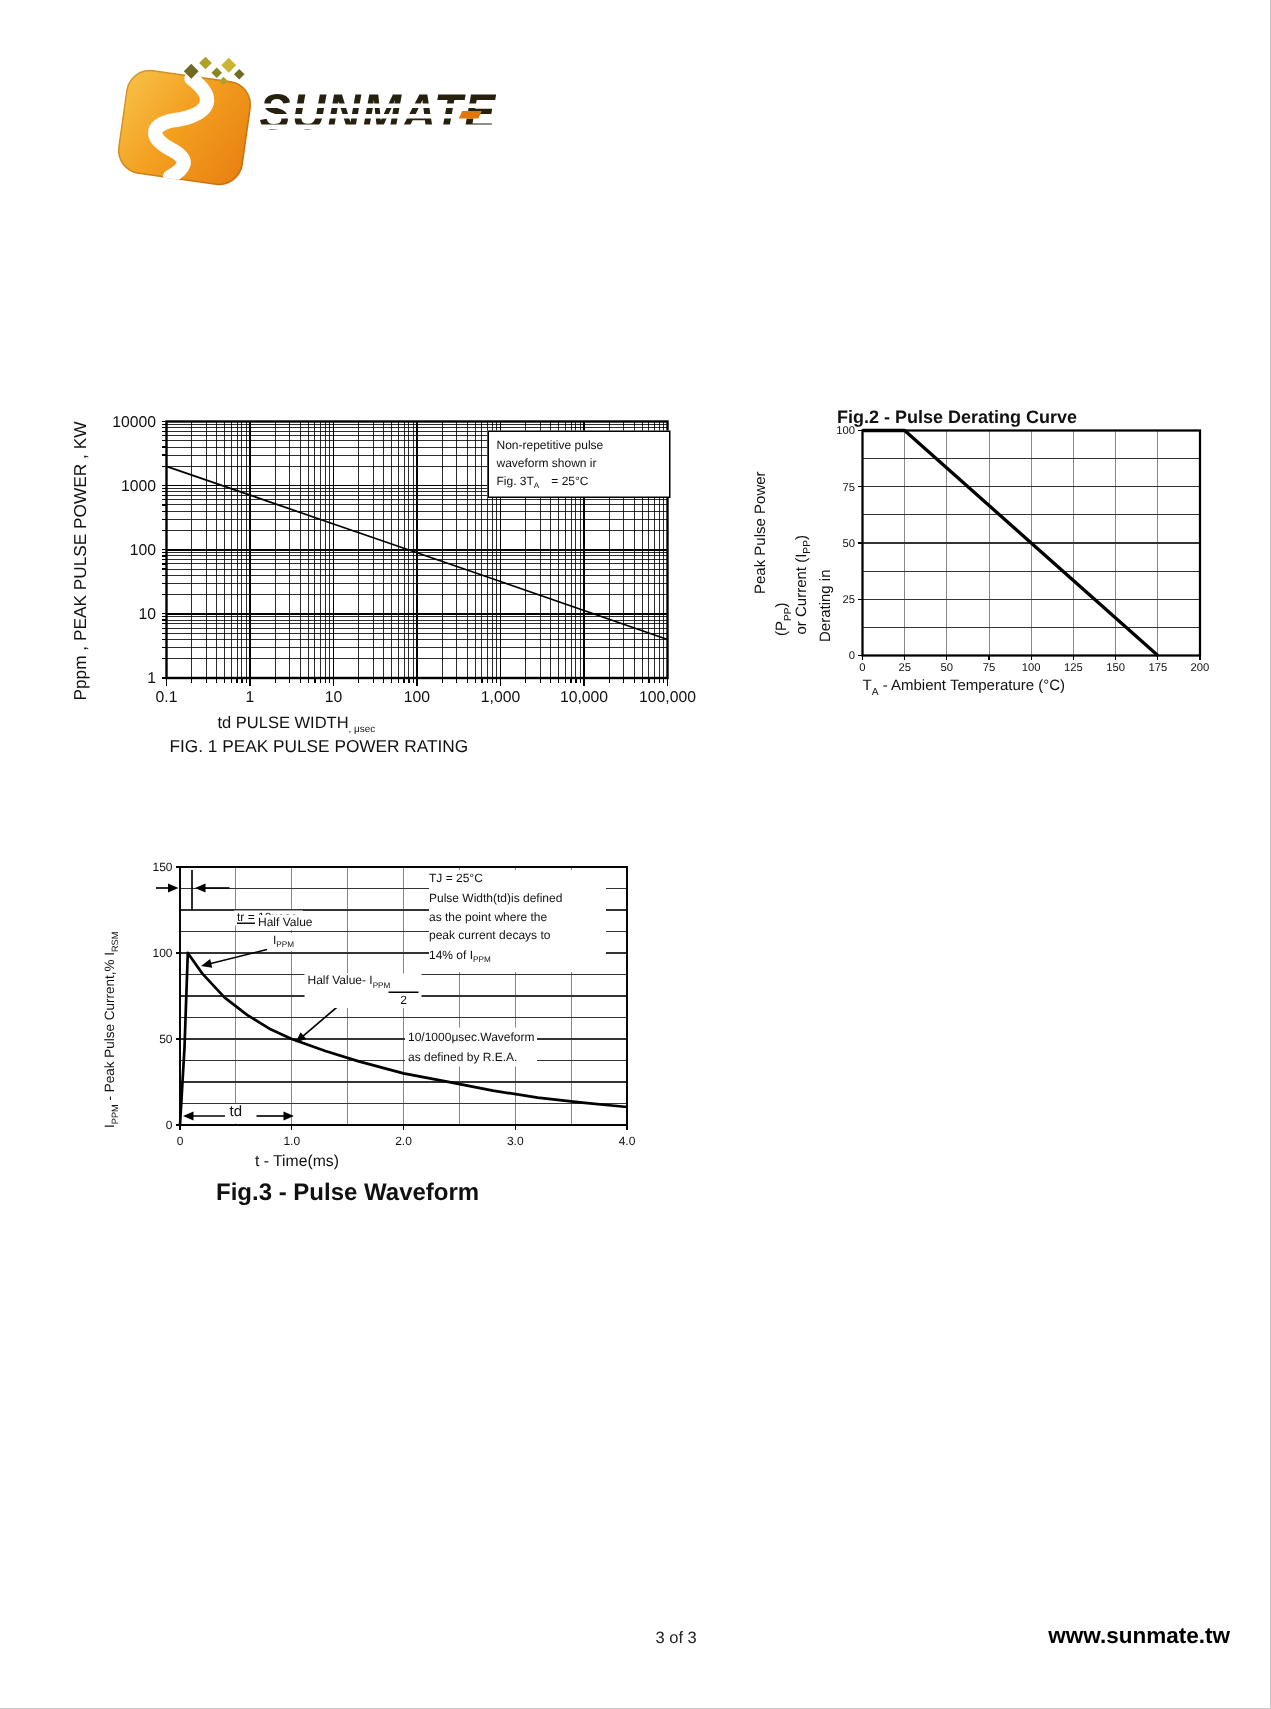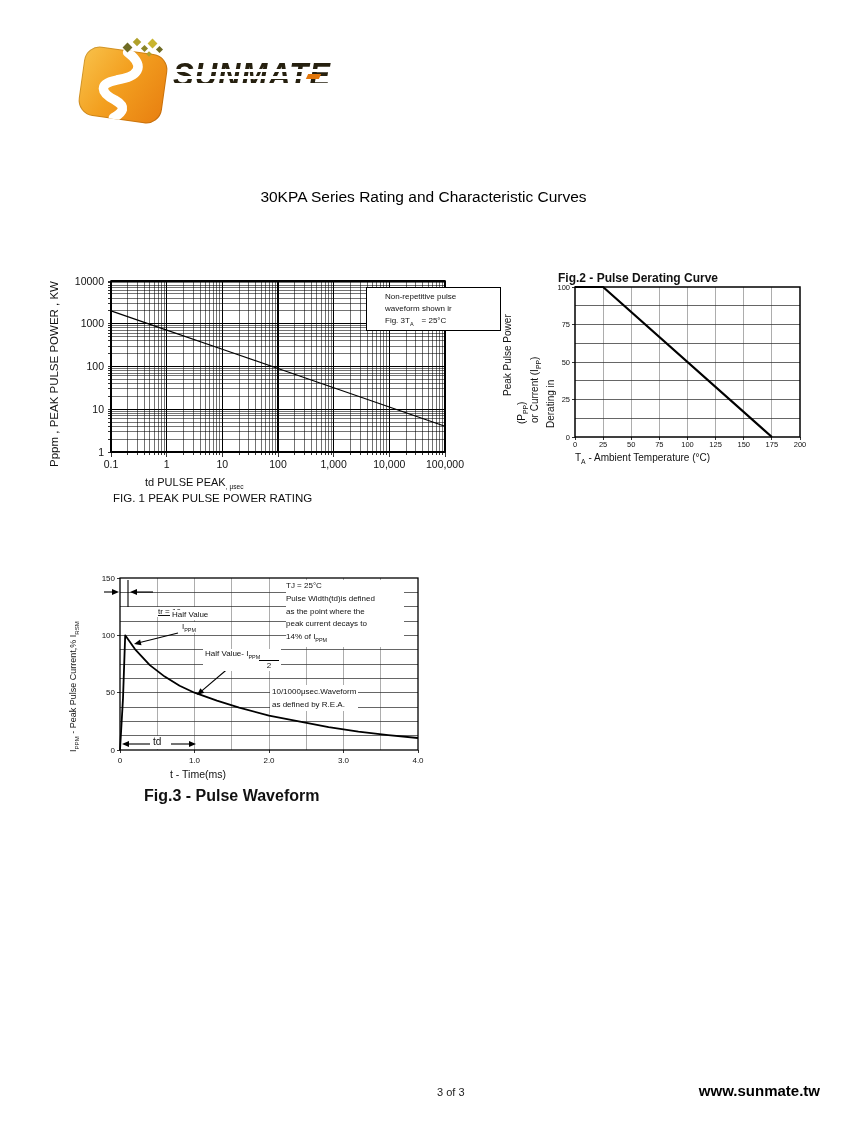--- a/index.html
+++ b/index.html
@@ -19,21 +19,21 @@
   .logo-ebar{position:absolute;left:229px;top:36px;width:13px;height:5px;background:#e2760a;transform:skewX(-25deg);}
   
   .page-title{position:absolute;top:188px;left:0;right:0;text-align:center;font-size:15.5px;color:#000;}
   .footer-page{position:absolute;left:437px;top:1086px;font-size:11px;color:#222;}
   .footer-site{position:absolute;right:27px;top:1082px;font-size:15px;font-weight:bold;color:#000;margin-left:12px;}
   
   #charts-svg{position:absolute;left:0;top:0;z-index:1;}
   .ann{position:absolute;z-index:5;background:#fff;line-height:1.25;color:#111;}
   .vlab{position:absolute;z-index:5;white-space:nowrap;transform:rotate(-90deg);transform-origin:0 0;color:#111;}
   .center{text-align:left;}
-  .note-box{border:1px solid #000;padding:3px 5px 2px 18px;font-size:8px;line-height:1.5;margin-left:41px;}
+  .note-box{border:1px solid #000;padding:3px 5px 2px 5px;font-size:8px;line-height:1.5;}
   .gapleft{margin-left:8px;}
   .f1-ylab{font-size:11.5px;}
   .f2-vlab{font-size:10px;}
   .f3-vlab{font-size:9px;}
   .small8{font-size:8px;}
   .half-den{display:block;margin-left:54px;width:20px;text-align:center;border-top:1px solid #000;}
 </style>
 </head>
 <body>
 
@@ -51,21 +51,20 @@
     <div class="spark" style="left:71px;top:2px;width:7px;height:7px;background:#c9b52f;"></div>
     <div class="spark" style="left:79px;top:9px;width:5px;height:5px;background:#6f6b24;"></div>
     <div class="spark" style="left:69px;top:14px;width:4px;height:4px;background:#b0a12b;"></div>
     <div class="logo-text">sunmate</div>
     <div class="logo-stripe" style="top:31px;"></div>
     <div class="logo-stripe" style="top:38px;"></div>
     <div class="logo-stripe" style="top:45px;"></div>
     <div class="logo-ebar"></div>
   </div>
 
-  <div class="page-title">30KPA Series Rating and Characteristic Curves</div>
 
   <svg id="charts-svg" width="847" height="1139">
       <line x1="111" y1="281" x2="111" y2="452" stroke="#000" stroke-width="1.1" shape-rendering="crispEdges"></line>
       <line x1="111" y1="452" x2="111" y2="457" stroke="#000" stroke-width="0.8" shape-rendering="crispEdges"></line>
       <line x1="127.75733642529497" y1="281" x2="127.75733642529497" y2="452" stroke="#000" stroke-width="0.55" shape-rendering="crispEdges"></line>
       <line x1="127.75733642529497" y1="452" x2="127.75733642529497" y2="455" stroke="#000" stroke-width="0.8" shape-rendering="crispEdges"></line>
       <line x1="137.5597498460612" y1="281" x2="137.5597498460612" y2="452" stroke="#000" stroke-width="0.55" shape-rendering="crispEdges"></line>
       <line x1="137.5597498460612" y1="452" x2="137.5597498460612" y2="455" stroke="#000" stroke-width="0.8" shape-rendering="crispEdges"></line>
       <line x1="144.5146728505899" y1="281" x2="144.5146728505899" y2="452" stroke="#000" stroke-width="0.55" shape-rendering="crispEdges"></line>
       <line x1="144.5146728505899" y1="452" x2="144.5146728505899" y2="455" stroke="#000" stroke-width="0.8" shape-rendering="crispEdges"></line>
@@ -356,21 +355,21 @@
       <polygon points="196.0,744.0 189.0,747.0 189.0,741.0" fill="#000"></polygon>
     </svg>
 
   <div class="vlab f1-ylab" style="left:48px;top:467px;">Pppm , PEAK PULSE POWER , KW</div>
   <div class="ann note-box" style="left:325px;top:287px;width:110px;">
     <div>Non-repetitive pulse</div>
     <div>waveform shown ir</div>
     <div><span>Fig. 3T</span><sub>A</sub><span class="gapleft">= 25°C</span></div>
   </div>
   <div class="ann center" style="left:145px;top:476px;width:200px;font-size:11px;background:transparent;">
-    <span>td PULSE PEAK</span><sub style="font-size:60%;">, μsec</sub>
+    <span>td PULSE WIDTH</span><sub style="font-size:60%;">, μsec</sub>
   </div>
   <div class="ann center" style="left:113px;top:491px;width:260px;font-size:11.5px;background:transparent;">FIG. 1 PEAK PULSE POWER RATING</div>
 
   <div class="ann center" style="left:558px;top:271px;width:258px;font-size:12px;font-weight:bold;background:transparent;">Fig.2 - Pulse Derating Curve</div>
   <div class="vlab f2-vlab" style="left:502px;top:396px;">Peak Pulse Power</div>
   <div class="vlab f2-vlab" style="left:516px;top:424px;"><span>(P</span><sub>PP</sub><span>)</span></div>
   <div class="vlab f2-vlab" style="left:529px;top:423px;"><span>or Current (I</span><sub>PP</sub><span>)</span></div>
   <div class="vlab f2-vlab" style="left:545px;top:428px;">Derating in</div>
   <div class="ann center" style="left:575px;top:452px;width:225px;font-size:10px;background:transparent;">
     <span>T</span><sub>A</sub><span> - Ambient Temperature (°C)</span>

